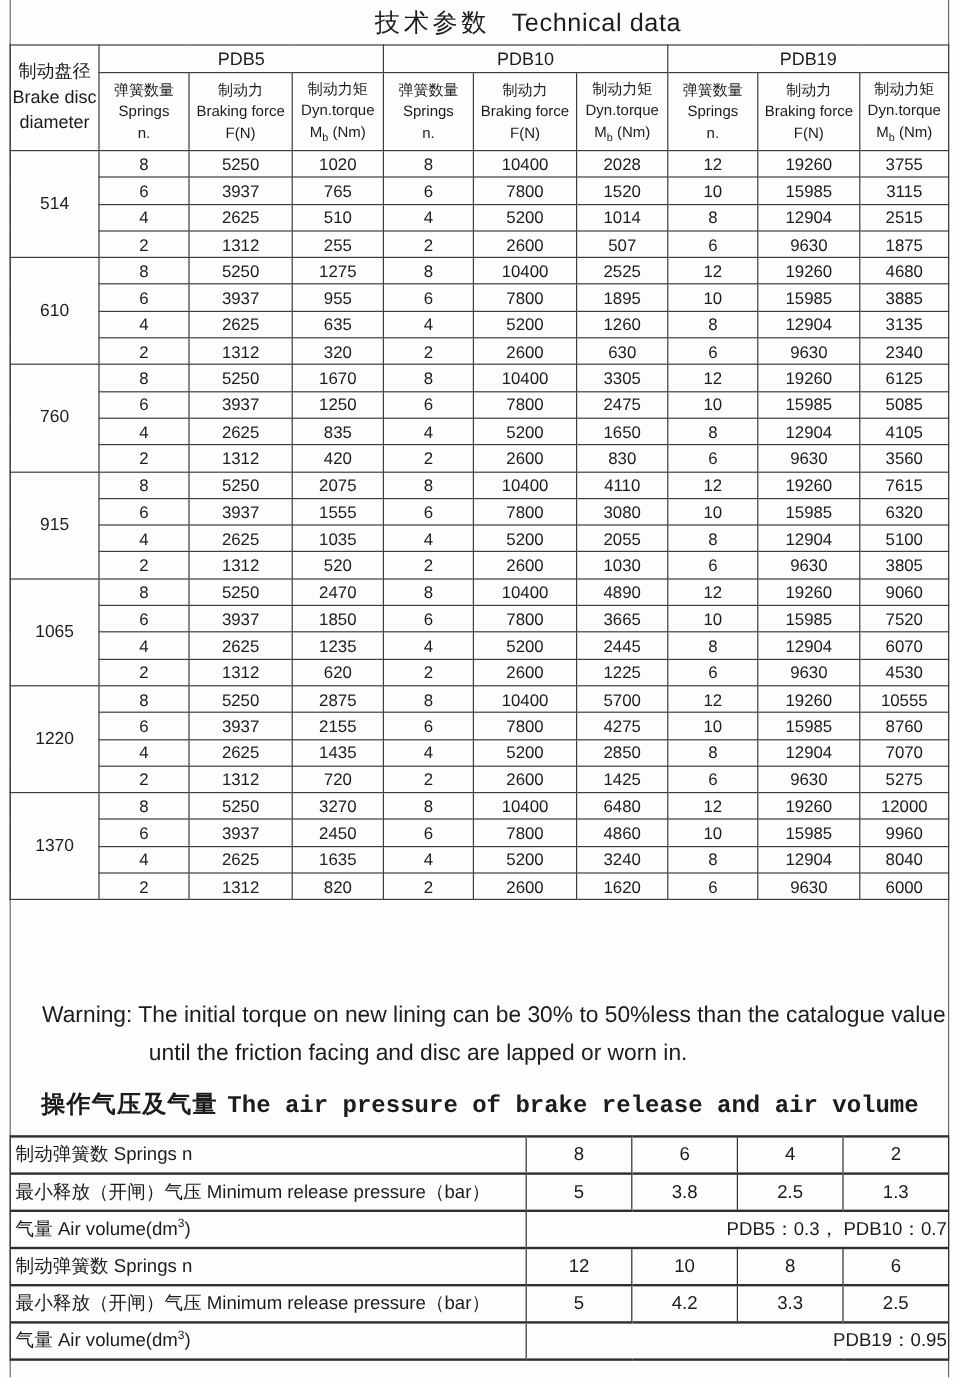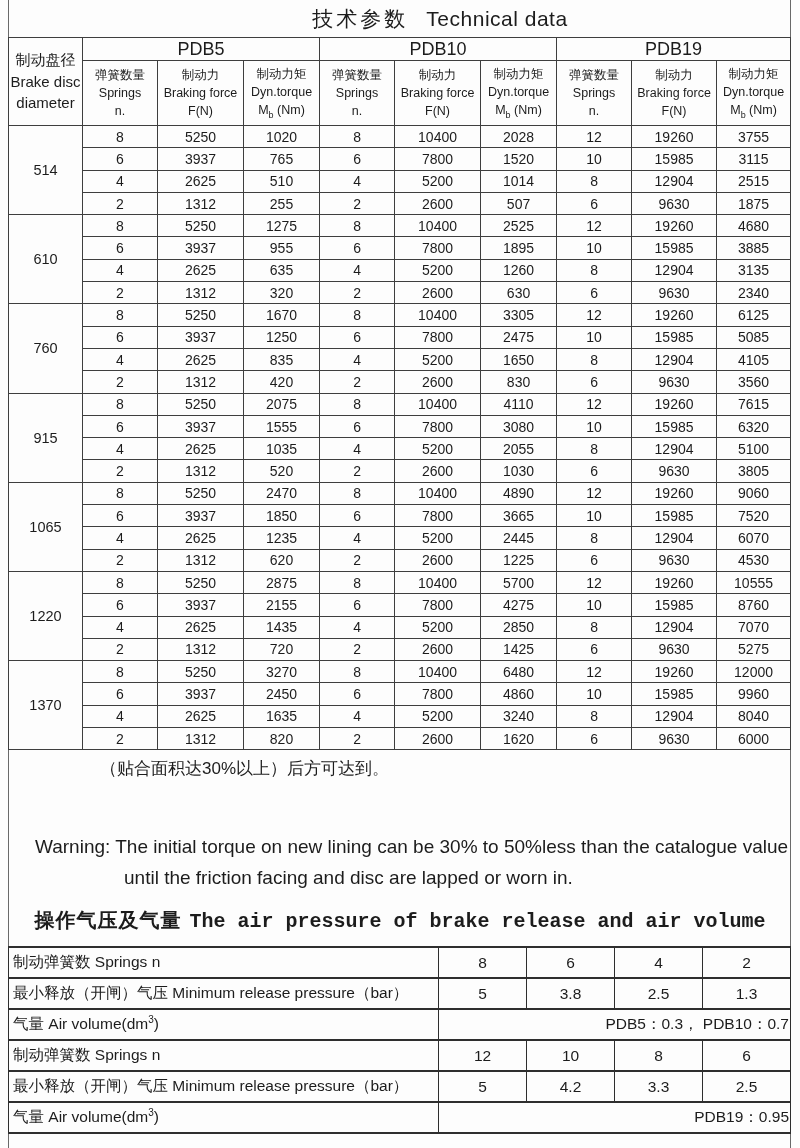--- a/index.html
+++ b/index.html
@@ -19,21 +19,21 @@
     font-size:21px;font-weight:normal;letter-spacing:.5px;margin-left:40px;
   }
   .title .cn{margin-right:18px;letter-spacing:3px;}
   
   table{border-collapse:collapse;table-layout:fixed;}
   .tech-table{position:absolute;left:8px;top:37px;width:782px;}
   .tech-table th,.tech-table td{
     border:1px solid #3e3e3e;padding:0;text-align:center;vertical-align:middle;
     font-weight:normal;
   }
-  .tech-table .group-row th{height:22px;font-size:18px;}
+  .tech-table .group-row th{height:22px;font-size:15px;}
   .tech-table .sub-row th{height:64px;font-size:12.5px;line-height:1.45;}
   .tech-table td{height:21.3px;font-size:14px;}
   .tech-table td.diam{font-size:14.5px;}
   .tech-table sub{font-size:9px;}
   
   .note{position:absolute;left:0;width:800px;}
   .note-cn{top:753px;font-size:17px;line-height:31px;}
   .note-cn .l1{padding-left:15px;}
   .note-cn .l2{padding-left:100px;}
   .note-en{top:831px;font-size:19px;line-height:31px;padding-left:24px;}
@@ -449,21 +449,20 @@
         <td>2600</td>
         <td>1620</td>
         <td>6</td>
         <td>9630</td>
         <td>6000</td>
       </tr>
     </tbody>
 </table>
 
 <div class="note note-cn">
-  <div class="l2">（贴合面积达30%以上）后方可达到。</div>
 </div>
 
 <div class="note note-en">
   <div class="l1">Warning: The initial torque on new lining can be 30% to 50%less than the catalogue value</div>
   <div class="l2">until the friction facing and disc are lapped or worn in.</div>
 </div>
 
 <div class="subtitle">
   <span class="cn">操作气压及气量</span><span class="en">The air pressure of brake release and air volume</span>
 </div>

